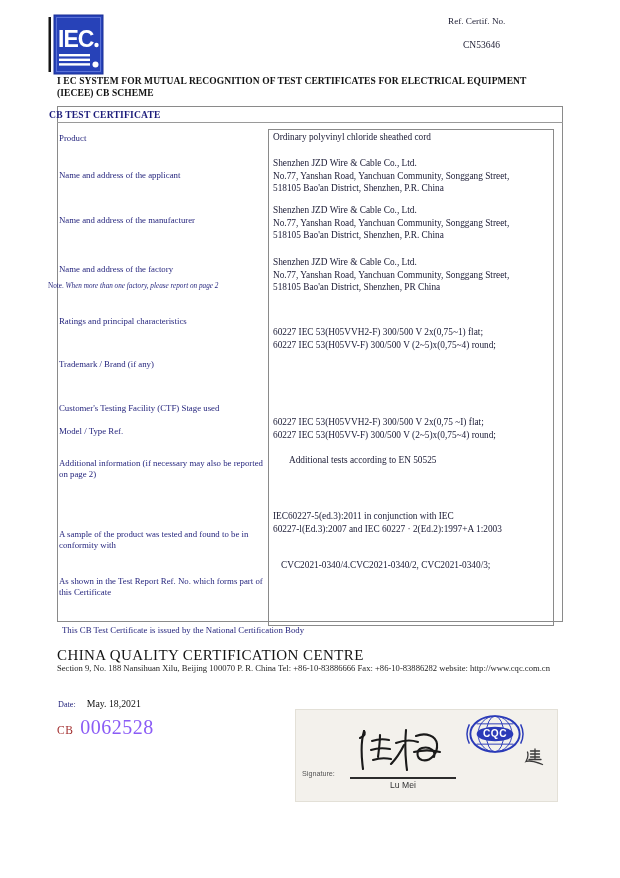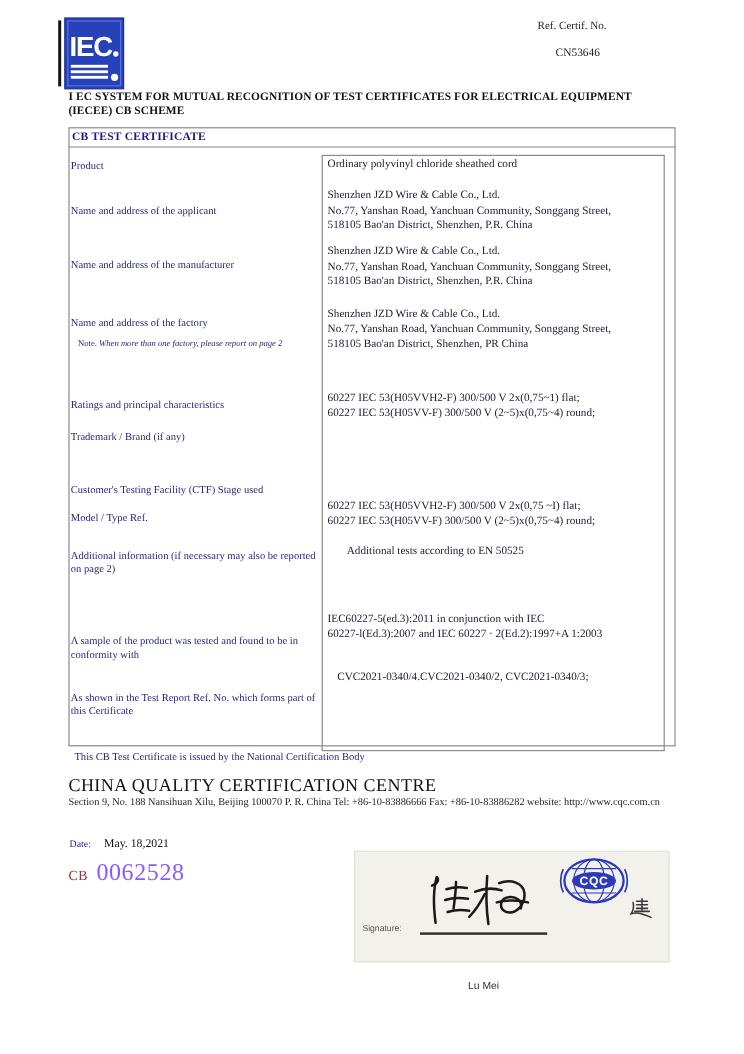--- a/index.html
+++ b/index.html
@@ -54,31 +54,31 @@
   <div class="abs reflbl" style="left:448px; top:16px;">Ref. Certif. No.</div>
   <div class="abs refval" style="left:463px; top:40px;">CN53646</div>
 
   <div class="abs scheme" style="left:57px; top:76px; width:510px;">I EC SYSTEM FOR MUTUAL RECOGNITION OF TEST CERTIFICATES FOR ELECTRICAL EQUIPMENT
 (IECEE) CB SCHEME</div>
 
   <div class="abs outer-box" style="left:57px; top:106px; width:506px; height:516px;"></div>
 
   <div class="abs value-box" style="left:268px; top:129px; width:286px; height:497px;"></div>
 
-  <div class="abs title" style="left:60px; top:109px;">CB TEST CERTIFICATE</div>
+  <div class="abs title" style="left:49px; top:109px;">CB TEST CERTIFICATE</div>
   <div class="abs title-rule" style="left:57px; top:122px; width:506px;"></div>
 
   <div class="abs lbl" style="left:59px; top:170px;">Name and address of the applicant</div>
   <div class="abs lbl" style="left:59px; top:133px;">Product</div>
   <div class="abs lbl" style="left:59px; top:215px;">Name and address of the manufacturer</div>
   <div class="abs lbl" style="left:59px; top:264px;">Name and address of the factory</div>
-  <div class="abs note-line" style="left:65px; top:282px;">
+  <div class="abs note-line" style="left:48px; top:282px;">
     <span>Note.</span><span class="note-italic"> When more than one factory, please report on page 2</span>
   </div>
-  <div class="abs lbl" style="left:59px; top:332px;">Ratings and principal characteristics</div>
+  <div class="abs lbl" style="left:59px; top:316px;">Ratings and principal characteristics</div>
   <div class="abs lbl" style="left:59px; top:403px;">Customer's Testing Facility (CTF) Stage used</div>
   <div class="abs lbl" style="left:59px; top:359px;">Trademark / Brand (if any)</div>
   <div class="abs lbl" style="left:59px; top:426px;">Model / Type Ref.</div>
   <div class="abs lbl" style="left:59px; top:458px;">Additional information (if necessary may also be reported on page 2)</div>
   <div class="abs lbl" style="left:59px; top:529px;">A sample of the product was tested and found to be in conformity with</div>
   <div class="abs lbl" style="left:59px; top:576px;">As shown in the Test Report Ref. No. which forms part of this Certificate</div>
 
   <div class="abs val" style="left:273px; top:131px;">Ordinary polyvinyl chloride sheathed cord</div>
   <div class="abs val" style="left:273px; top:157px;">Shenzhen JZD Wire &amp; Cable Co., Ltd.
 No.77, Yanshan Road, Yanchuan Community, Songgang Street,
@@ -155,15 +155,15 @@
         <path d="M46,19 C54,16 62,16 68,18"></path>
         <path d="M54,21 C50,29 46,35 41,40"></path>
         <path d="M66,12 C76,8 86,12 87,20 C88,30 80,38 72,36 C66,34 66,26 72,24 C80,22 86,27 84,33"></path>
         <path d="M64,28 C72,26 82,26 90,28"></path>
       </g>
     </svg>
   </div>
 
   <div class="abs sig-label" style="left:302px; top:769px;">Signature:</div>
   <div class="abs sig-rule" style="left:350px; top:777px; width:106px;"></div>
-  <div class="abs sig-name" style="left:350px; top:780px; width:106px; text-align:center;margin-top:36px;">Lu Mei</div>
+  <div class="abs sig-name" style="left:350px; top:780px; width:106px; text-align:center;">Lu Mei</div>
 
 </div>
 
 </body></html>

